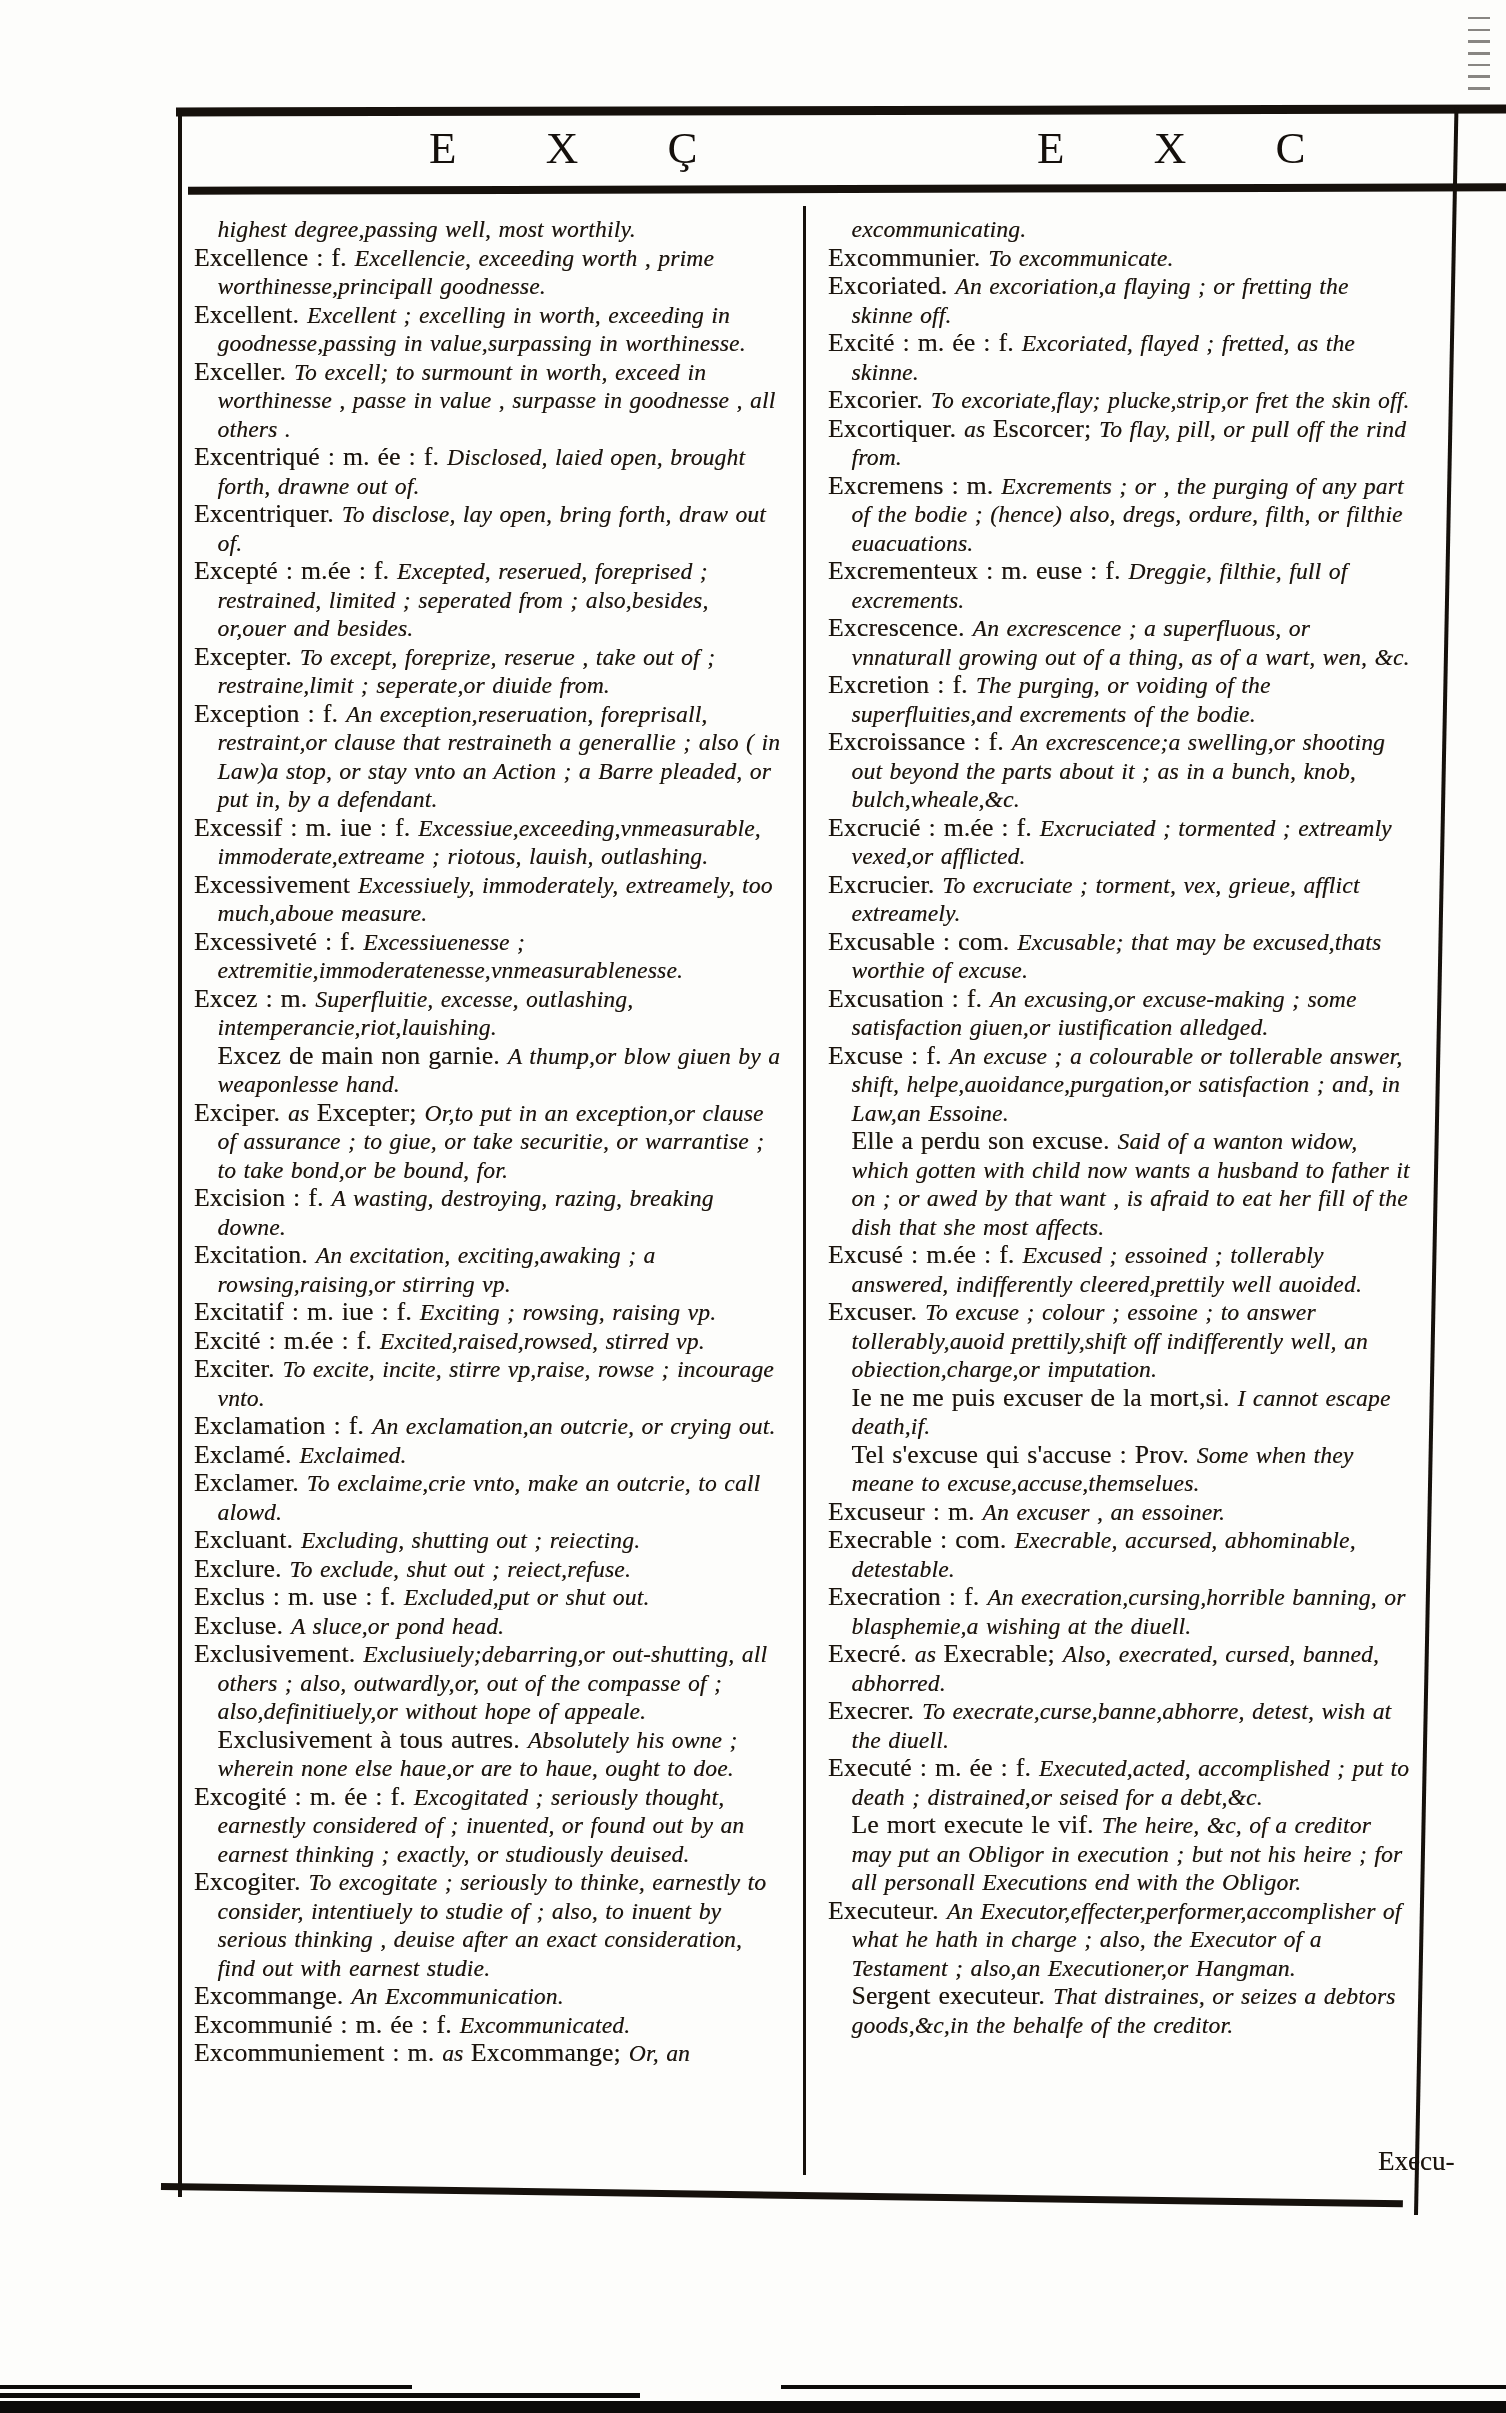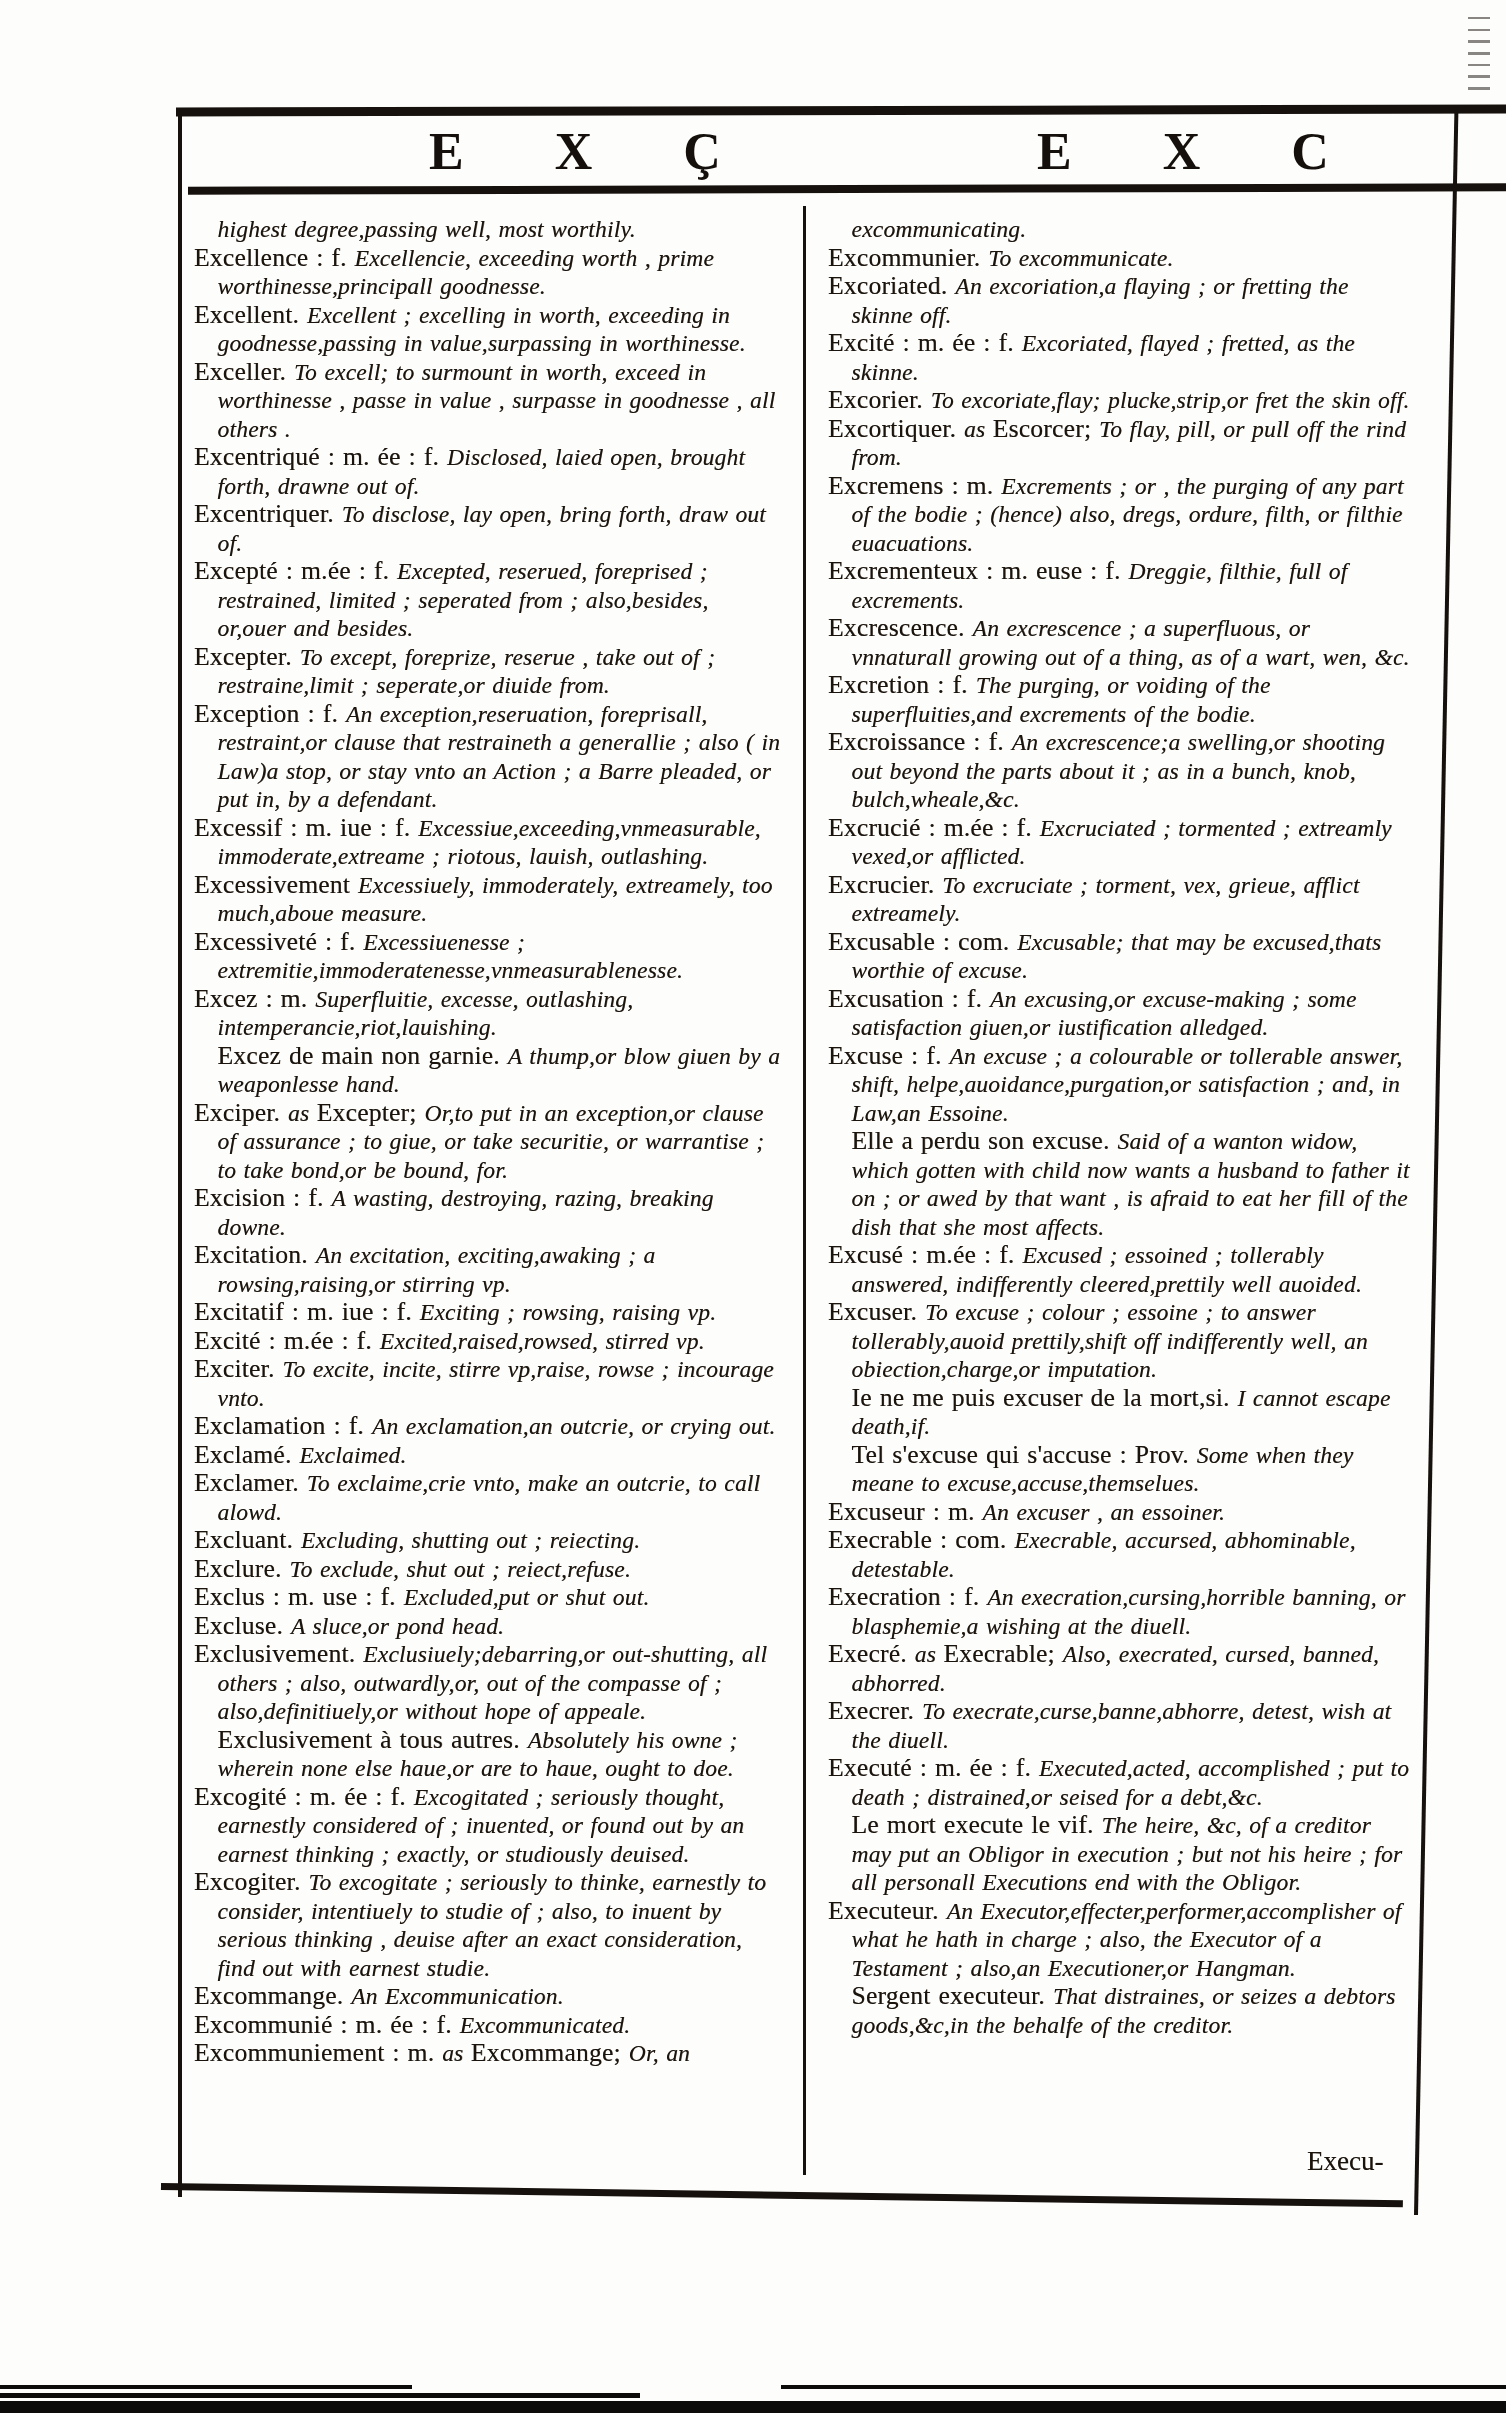--- a/index.html
+++ b/index.html
@@ -13,40 +13,40 @@
   .rule{position:absolute;background:#16110c;}
   .rule-top{left:176px;top:106px;width:1330px;height:9.2px;transform:rotate(-0.12deg);}
   .rule-head{left:188px;top:185px;width:1318px;height:7.5px;transform:rotate(-0.15deg);}
   .border-left{left:178px;top:109px;width:4.2px;height:2088px;}
   .border-right{left:1414px;top:107px;width:4.2px;height:2108px;transform-origin:0 100%;transform:rotate(1.1deg);}
   .divider{left:803px;top:206px;width:3.4px;height:1969px;}
   .rule-bottom{left:161px;top:2183px;width:1242px;height:6.7px;transform-origin:0 50%;transform:rotate(0.8deg);}
   
   .running-head{
     position:absolute;top:122px;
-    font-weight:700;font-size:52px;letter-spacing:39px;
+    font-weight:400;font-size:45px;letter-spacing:39px;
     color:#15100c;white-space:nowrap;
   }
   .rh-left{left:429px;}
   .rh-right{left:1037px;text-align:center;}
   
   .col{position:absolute;top:215px;color:#1b140d;}
   .col-left{left:194px;width:590px;}
   .col-right{left:828px;width:588px;}
   p.entry{
     margin:0;padding-left:23.5px;text-indent:-23.5px;
     font-style:italic;font-size:23.5px;line-height:28.5px;
     letter-spacing:0.2px;word-spacing:1.3px;
     text-shadow:0.3px 0.3px 0 rgba(23,16,9,0.55);
   }
   p.entry.sub{text-indent:0;}
   p.entry .r{font-style:normal;font-size:25.6px;}
   
   .catchword{
-    position:absolute;left:1307px;top:2146px;
+    position:absolute;left:1378px;top:2146px;
     font-size:27px;color:#1b140d;
     text-shadow:0.3px 0.3px 0 rgba(23,16,9,0.55);
   }
   
   .artifact{position:absolute;background:#0c0b09;}
   .art-1{left:0;top:2385px;width:412px;height:4.2px;}
   .art-2{left:781px;top:2385px;width:725px;height:4.2px;}
   .art-3{left:0;top:2393px;width:640px;height:5px;}
   .art-4{left:0;top:2401px;width:1506px;height:12.6px;}
   .speck-tr{position:absolute;left:1468px;top:17px;width:22px;height:75px;

